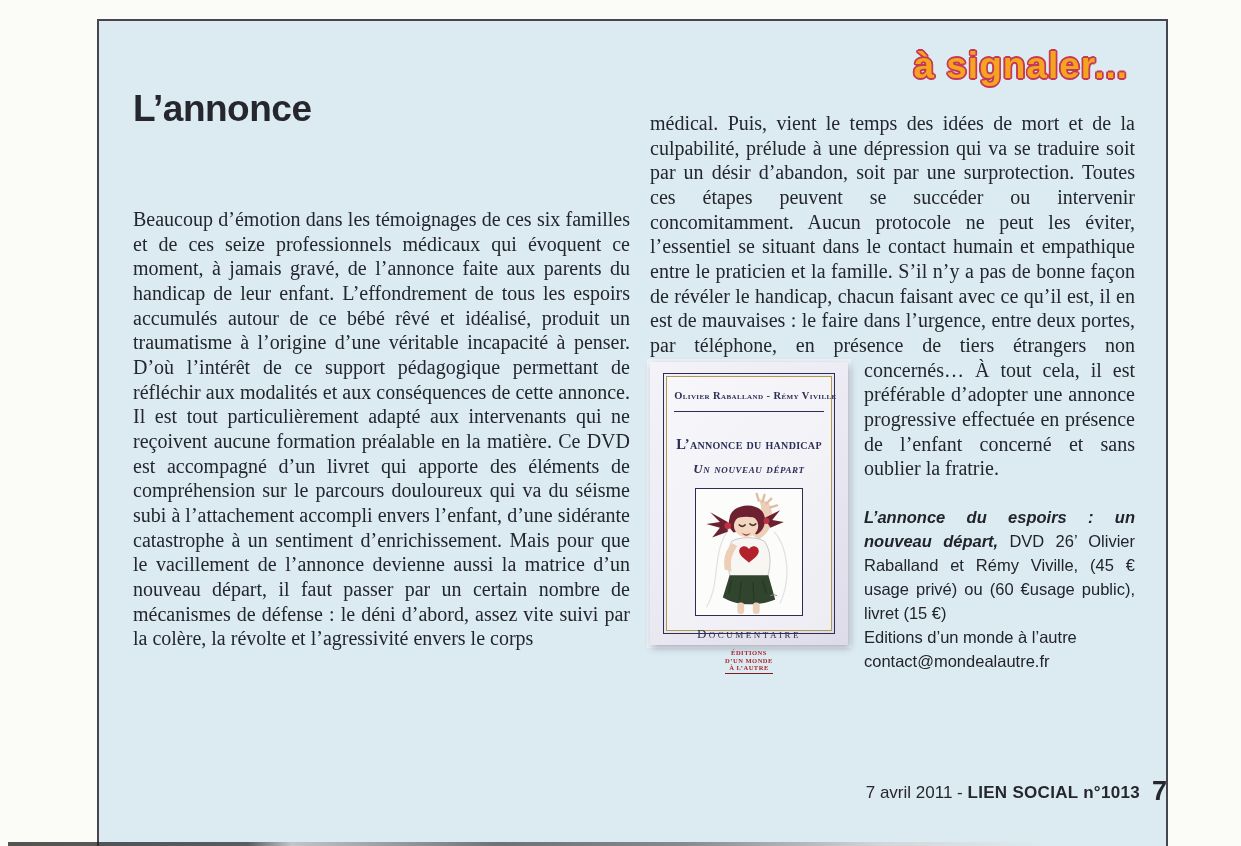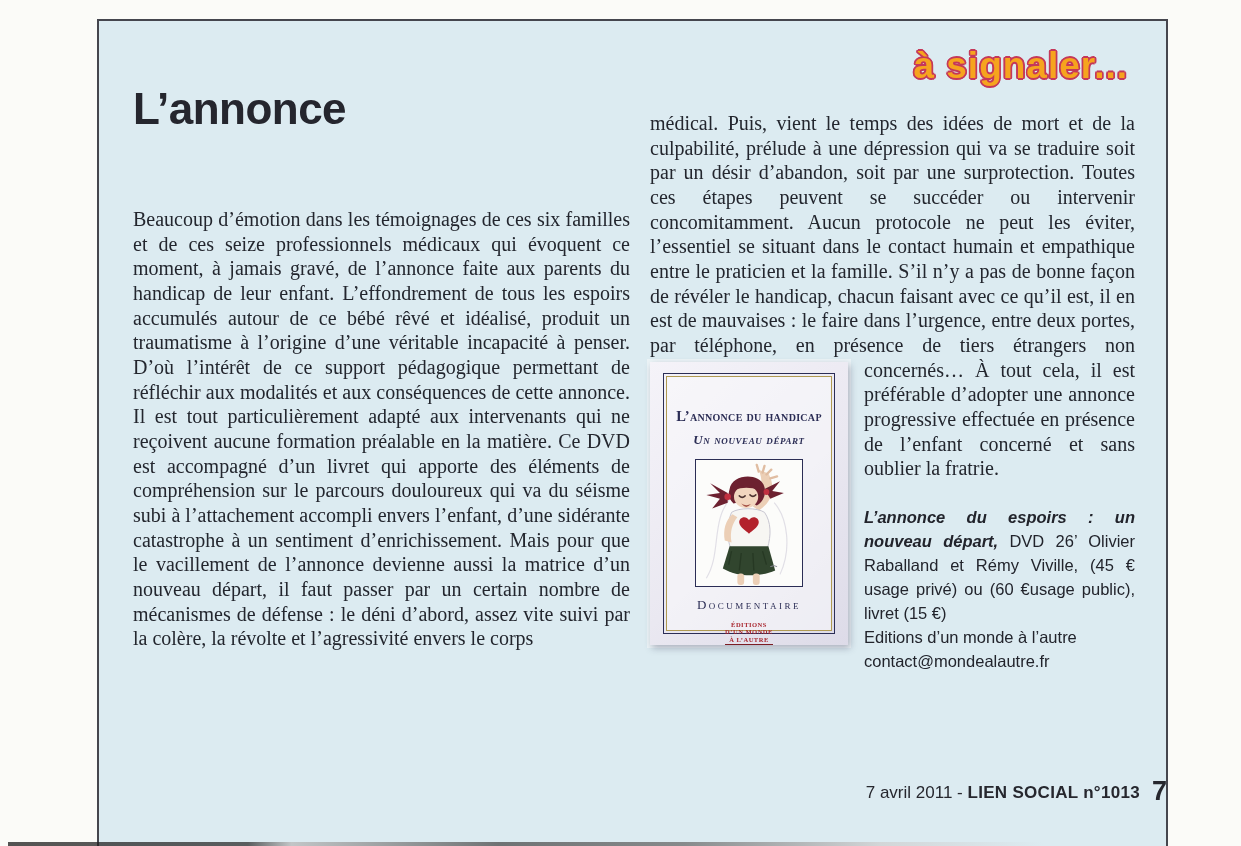--- a/index.html
+++ b/index.html
@@ -20,21 +20,21 @@
     font-weight:700;font-size:37px;letter-spacing:1px;
     color:#f6a41e;
     text-shadow:-1.4px -1.4px 0 #c5395a, 1.4px -1.4px 0 #c5395a,
                 -1.4px 1.4px 0 #c5395a, 1.4px 1.4px 0 #c5395a,
                  0 -1.7px 0 #c5395a, 0 1.7px 0 #c5395a,
                 -1.7px 0 0 #c5395a, 1.7px 0 0 #c5395a;
   }
   .article-title{
     position:absolute;left:34px;top:62px;
     font-family:"Liberation Sans",sans-serif;
-    font-weight:700;font-size:44px;line-height:51px;
+    font-weight:700;font-size:37px;line-height:51px;
     letter-spacing:-0.5px;color:#25262e;
   }
   .col{position:absolute;text-align:justify;color:#23262e;
        font-size:20px;line-height:24.65px;}
   .col-left{left:34px;top:186px;width:497px;}
   .col-right{left:551px;top:90px;width:485px;}
   .dvd-float{
     float:left;width:198px;height:283px;margin:4px 16px 50px 0;
     background:linear-gradient(135deg,#f5f3f9 0%,#eae8f1 55%,#dddbe8 100%);
     box-shadow:2px 3px 7px rgba(50,50,80,.35), 0 0 0 3px rgba(255,255,255,.45);
@@ -104,20 +104,21 @@
   </div>
 
   <div class="col col-left">Beaucoup d’émotion dans les témoignages de ces six familles et de ces seize professionnels médicaux qui évoquent ce moment, à jamais gravé, de l’annonce faite aux parents du handicap de leur enfant. L’effondrement de tous les espoirs accumulés autour de ce bébé rêvé et idéalisé, produit un traumatisme à l’origine d’une véritable incapacité à penser. D’où l’intérêt de ce support pédagogique permettant de réfléchir aux modalités et aux conséquences de cette annonce. Il est tout particulièrement adapté aux intervenants qui ne reçoivent aucune formation préalable en la matière. Ce DVD est accompagné d’un livret qui apporte des éléments de compréhension sur le parcours douloureux qui va du séisme subi à l’attachement accompli envers l’enfant, d’une sidérante catastrophe à un sentiment d’enrichissement. Mais pour que le vacillement de l’annonce devienne aussi la matrice d’un nouveau départ, il faut passer par un certain nombre de mécanismes de défense : le déni d’abord, assez vite suivi par la colère, la révolte et l’agressivité envers le corps</div>
 
   <div class="col col-right">
     <span>médical. Puis, vient le temps des idées de mort et de la culpabilité, prélude à une dépression qui va se traduire soit par un désir d’abandon, soit par une surprotection. Toutes ces étapes peuvent se succéder ou intervenir concomitamment. Aucun protocole ne peut les éviter, l’essentiel se situant dans le contact humain et empathique entre le praticien et la famille. S’il n’y a pas de bonne façon de révéler le handicap, chacun faisant avec ce qu’il est, il en est de mauvaises : le faire dans l’urgence, entre deux portes, par téléphone, en présence de tiers étrangers non concernés… À tout</span>
 
     <span class="dvd-float">
       <span class="cover-frame" style="display:block;">
         <span class="cover-frame-inner" style="display:flex;">
+          <span class="cover-authors">Olivier Raballand - Rémy Viville</span>
           <span class="cover-title">L’annonce du handicap</span>
           <span class="cover-subtitle">Un nouveau départ</span>
           <span class="cover-art">
             <svg width="104" height="126" viewBox="0 0 104 130" xmlns="http://www.w3.org/2000/svg">
               <path d="M8,122 C24,96 12,62 34,38 M84,118 C96,92 92,60 78,44" stroke="#cfccd9" stroke-width="1.2" fill="none" opacity="0.6"></path>
               <path d="M62,52 C76,44 80,28 72,14 L62,10 C68,24 64,38 56,48 Z" fill="#eccfb6"></path>
               <path d="M62,12 l-2,-7 m6,8 l2,-7 m2,9 l5,-5 m-1,9 l7,-2" stroke="#e0bda2" stroke-width="2.4" fill="none" stroke-linecap="round"></path>
               <path d="M30,34 L12,24 L22,34 L8,36 L22,40 L14,50 L30,44 Z" fill="#6d2130"></path>
               <path d="M68,30 L84,22 L76,32 L88,34 L74,40 Z" fill="#6d2130"></path>
               <path d="M32,30 C34,14 64,12 68,28 C70,36 66,44 60,47 C52,41 42,43 36,45 C31,40 30,36 32,30 Z" fill="#6d2130"></path>

